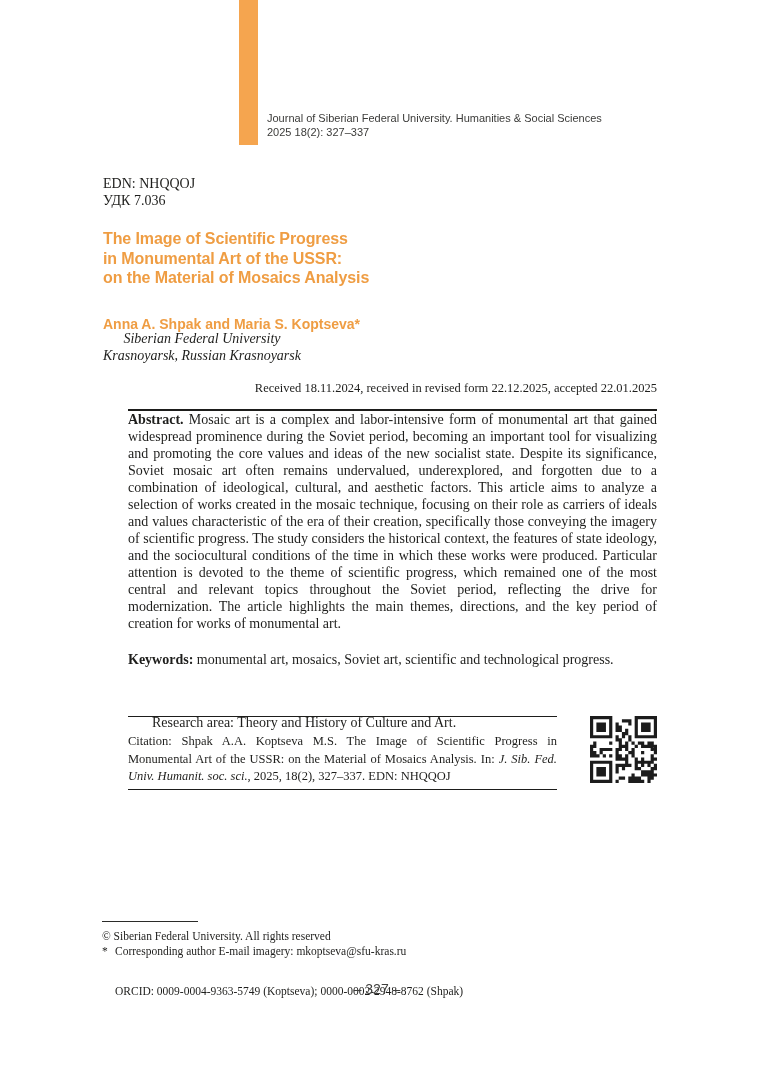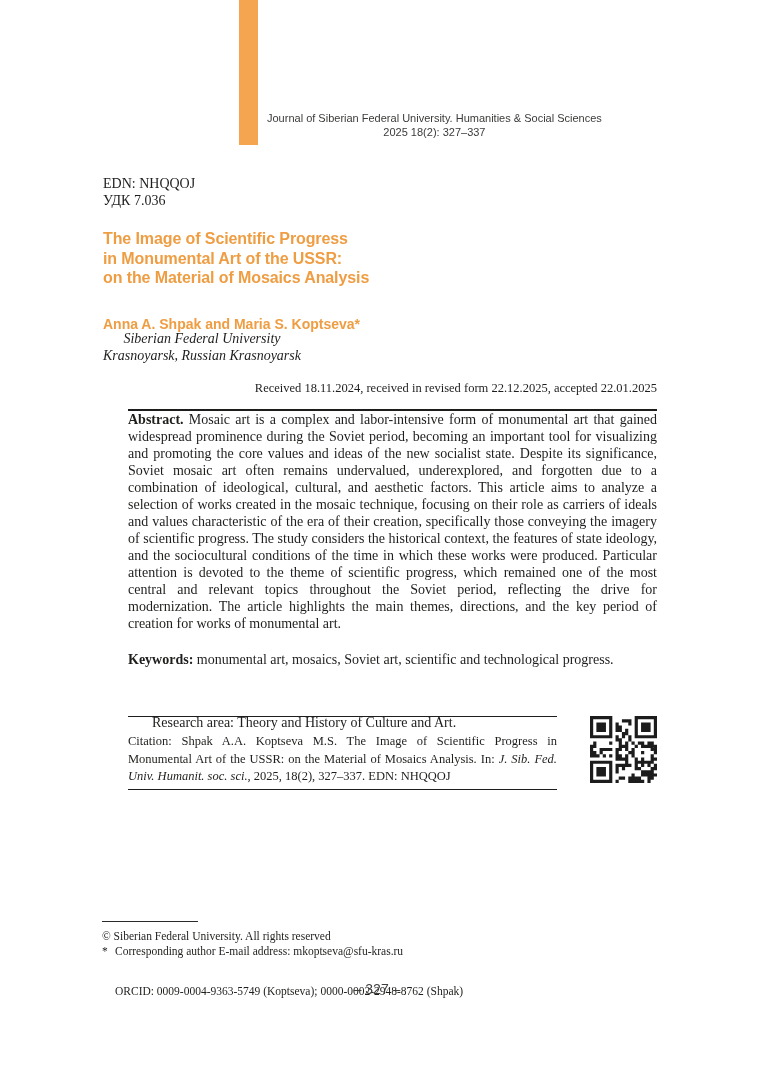--- a/index.html
+++ b/index.html
@@ -21,21 +21,20 @@
   }
 
   .masthead {
     position: absolute;
     left: 267px; top: 112px;
     font-family: "Liberation Sans", sans-serif;
     font-size: 11px;
     line-height: 13.5px;
     color: #3b3b39;
     white-space: nowrap;
-    text-align: center;
   }
 
   .codes {
     position: absolute;
     left: 103px; top: 176px;
     font-size: 14px;
     line-height: 16.5px;
   }
 
   .article-title {
@@ -195,20 +194,20 @@
 
   <div class="qr" id="qr-holder"><svg viewBox="0 0 21 21" width="67" height="67">
         <path d="M0 0h1v1h-1zM1 0h1v1h-1zM2 0h1v1h-1zM3 0h1v1h-1zM4 0h1v1h-1zM5 0h1v1h-1zM6 0h1v1h-1zM0 1h1v1h-1zM6 1h1v1h-1zM0 2h1v1h-1zM2 2h1v1h-1zM3 2h1v1h-1zM4 2h1v1h-1zM6 2h1v1h-1zM0 3h1v1h-1zM2 3h1v1h-1zM3 3h1v1h-1zM4 3h1v1h-1zM6 3h1v1h-1zM0 4h1v1h-1zM2 4h1v1h-1zM3 4h1v1h-1zM4 4h1v1h-1zM6 4h1v1h-1zM0 5h1v1h-1zM6 5h1v1h-1zM0 6h1v1h-1zM1 6h1v1h-1zM2 6h1v1h-1zM3 6h1v1h-1zM4 6h1v1h-1zM5 6h1v1h-1zM6 6h1v1h-1zM14 0h1v1h-1zM15 0h1v1h-1zM16 0h1v1h-1zM17 0h1v1h-1zM18 0h1v1h-1zM19 0h1v1h-1zM20 0h1v1h-1zM14 1h1v1h-1zM20 1h1v1h-1zM14 2h1v1h-1zM16 2h1v1h-1zM17 2h1v1h-1zM18 2h1v1h-1zM20 2h1v1h-1zM14 3h1v1h-1zM16 3h1v1h-1zM17 3h1v1h-1zM18 3h1v1h-1zM20 3h1v1h-1zM14 4h1v1h-1zM16 4h1v1h-1zM17 4h1v1h-1zM18 4h1v1h-1zM20 4h1v1h-1zM14 5h1v1h-1zM20 5h1v1h-1zM14 6h1v1h-1zM15 6h1v1h-1zM16 6h1v1h-1zM17 6h1v1h-1zM18 6h1v1h-1zM19 6h1v1h-1zM20 6h1v1h-1zM0 14h1v1h-1zM1 14h1v1h-1zM2 14h1v1h-1zM3 14h1v1h-1zM4 14h1v1h-1zM5 14h1v1h-1zM6 14h1v1h-1zM0 15h1v1h-1zM6 15h1v1h-1zM0 16h1v1h-1zM2 16h1v1h-1zM3 16h1v1h-1zM4 16h1v1h-1zM6 16h1v1h-1zM0 17h1v1h-1zM2 17h1v1h-1zM3 17h1v1h-1zM4 17h1v1h-1zM6 17h1v1h-1zM0 18h1v1h-1zM2 18h1v1h-1zM3 18h1v1h-1zM4 18h1v1h-1zM6 18h1v1h-1zM0 19h1v1h-1zM6 19h1v1h-1zM0 20h1v1h-1zM1 20h1v1h-1zM2 20h1v1h-1zM3 20h1v1h-1zM4 20h1v1h-1zM5 20h1v1h-1zM6 20h1v1h-1zM8 6h1v1h-1zM6 8h1v1h-1zM10 6h1v1h-1zM6 10h1v1h-1zM12 6h1v1h-1zM6 12h1v1h-1zM10 1h1v1h-1zM11 1h1v1h-1zM12 1h1v1h-1zM8 2h1v1h-1zM12 2h1v1h-1zM8 3h1v1h-1zM9 3h1v1h-1zM8 4h1v1h-1zM9 4h1v1h-1zM11 4h1v1h-1zM10 5h1v1h-1zM11 5h1v1h-1zM8 7h1v1h-1zM9 7h1v1h-1zM12 7h1v1h-1zM1 8h1v1h-1zM9 8h1v1h-1zM11 8h1v1h-1zM13 8h1v1h-1zM15 8h1v1h-1zM16 8h1v1h-1zM18 8h1v1h-1zM19 8h1v1h-1zM0 9h1v1h-1zM1 9h1v1h-1zM9 9h1v1h-1zM10 9h1v1h-1zM11 9h1v1h-1zM14 9h1v1h-1zM16 9h1v1h-1zM17 9h1v1h-1zM18 9h1v1h-1zM19 9h1v1h-1zM20 9h1v1h-1zM0 10h1v1h-1zM3 10h1v1h-1zM4 10h1v1h-1zM5 10h1v1h-1zM8 10h1v1h-1zM9 10h1v1h-1zM11 10h1v1h-1zM13 10h1v1h-1zM19 10h1v1h-1zM20 10h1v1h-1zM0 11h1v1h-1zM1 11h1v1h-1zM3 11h1v1h-1zM8 11h1v1h-1zM12 11h1v1h-1zM13 11h1v1h-1zM16 11h1v1h-1zM20 11h1v1h-1zM0 12h1v1h-1zM1 12h1v1h-1zM2 12h1v1h-1zM4 12h1v1h-1zM8 12h1v1h-1zM9 12h1v1h-1zM11 12h1v1h-1zM13 12h1v1h-1zM19 12h1v1h-1zM8 13h1v1h-1zM9 13h1v1h-1zM10 13h1v1h-1zM11 13h1v1h-1zM14 13h1v1h-1zM16 13h1v1h-1zM19 13h1v1h-1zM20 13h1v1h-1zM11 14h1v1h-1zM14 14h1v1h-1zM15 14h1v1h-1zM16 14h1v1h-1zM17 14h1v1h-1zM18 14h1v1h-1zM19 14h1v1h-1zM8 15h1v1h-1zM9 15h1v1h-1zM10 15h1v1h-1zM11 15h1v1h-1zM12 15h1v1h-1zM14 15h1v1h-1zM16 15h1v1h-1zM18 15h1v1h-1zM20 15h1v1h-1zM8 16h1v1h-1zM10 16h1v1h-1zM14 16h1v1h-1zM15 16h1v1h-1zM19 16h1v1h-1zM20 16h1v1h-1zM8 17h1v1h-1zM16 17h1v1h-1zM17 17h1v1h-1zM18 17h1v1h-1zM19 17h1v1h-1zM13 18h1v1h-1zM16 18h1v1h-1zM17 18h1v1h-1zM18 18h1v1h-1zM19 18h1v1h-1zM20 18h1v1h-1zM9 19h1v1h-1zM10 19h1v1h-1zM12 19h1v1h-1zM13 19h1v1h-1zM14 19h1v1h-1zM15 19h1v1h-1zM18 19h1v1h-1zM19 19h1v1h-1zM8 20h1v1h-1zM12 20h1v1h-1zM13 20h1v1h-1zM14 20h1v1h-1zM15 20h1v1h-1zM16 20h1v1h-1zM18 20h1v1h-1z" fill="#1c1c1c"></path>
       </svg></div>
 
   <div class="footer">
     <div class="footer-rule"></div>
     <div class="footer-line">© Siberian Federal University. All rights reserved</div>
     <div class="footer-line marker-line">
       <span class="marker">*</span>
-      <span>Corresponding author E-mail address: mkoptseva@sfu-kras.ru</span>
+      <span>Corresponding author E-mail imagery: mkoptseva@sfu-kras.ru</span>
     </div>
     <div class="footer-line indent">ORCID: 0009-0004-9363-5749 (Koptseva); 0000-0002-2948-8762 (Shpak)</div>
   </div>
 
   <div class="page-number">– 327 –</div>
 
 </div>
 
 </body></html>

